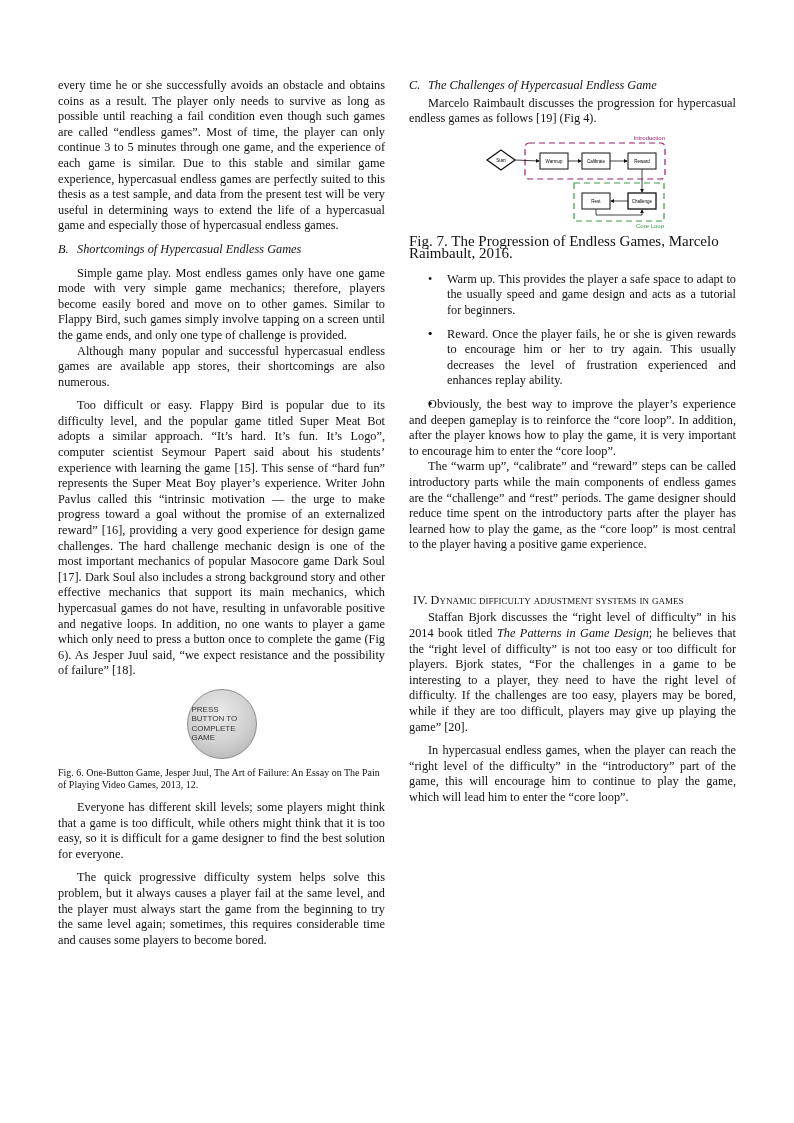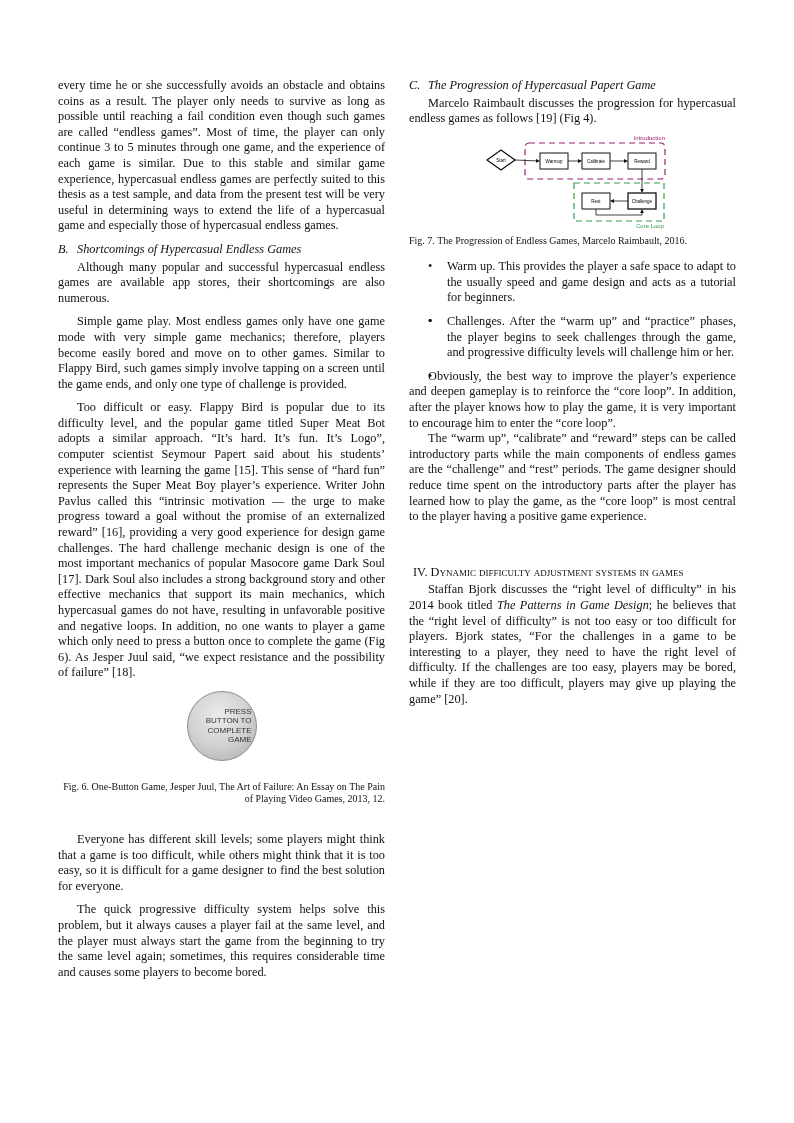--- a/index.html
+++ b/index.html
@@ -19,60 +19,60 @@
     .subhead { font-style: italic; margin: 8px 0 2px 0; }
     .subhead .lbl { display: inline-block; width: 19px; }
     .fig6 { text-align: center; margin-top: 10px; }
     .btn6 {
       width: 70px; height: 70px; border-radius: 50%;
       margin: 0 auto;
       background: radial-gradient(circle at 45% 35%, #ececec 0%, #cfcfcf 55%, #a9a9a9 100%);
       border: 1px solid #8c8c8c;
       display: flex; align-items: center; justify-content: center;
       font-family: "Liberation Sans", "DejaVu Sans", sans-serif;
-      font-size: 8px; line-height: 9.5px; color: #333; text-align: right;
+      font-size: 8px; line-height: 9.5px; color: #333; text-align: left;
       box-sizing: border-box; padding: 0 4px;
     }
-    .caption { font-size: 10px; line-height: 12.5px; text-align: right; margin-top: 20px; }
-    .caption7 { font-size: 10px; line-height: 12.5px; text-align: left; margin-top: 6px; }
+    .caption { font-size: 10px; line-height: 12.5px; text-align: left; margin-top: 8px; }
+    .caption7 { font-size: 15px; line-height: 12.5px; text-align: left; margin-top: 6px; }
     ul.bul { list-style: none; margin: 12px 0 0 0; padding: 0; }
     ul.bul li { position: relative; padding-left: 38px; text-align: justify; margin-bottom: 8px; }
     ul.bul li .dot { position: absolute; left: 19px; top: 0; }
     .sec { margin-top: 40px; margin-bottom: 2px; padding-left: 4px; }
     .sec .sc { font-variant: small-caps; text-align: right; }
     .fig7 { margin: 6px 0 0 70px; width: 190px; height: 96px; }
   </style>
 </head>
 <body>
 
 <div class="col col-left">
   <p>every time he or she successfully avoids an obstacle and obtains coins as a result. The player only needs to survive as long as possible until reaching a fail condition even though such games are called “endless games”. Most of time, the player can only continue 3 to 5 minutes through one game, and the experience of each game is similar. Due to this stable and similar game experience, hypercasual endless games are perfectly suited to this thesis as a test sample, and data from the present test will be very useful in determining ways to extend the life of a hypercasual game and especially those of hypercasual endless games.</p>
 
   <div class="subhead">
     <span class="lbl">B.</span><span>Shortcomings of Hypercasual Endless Games</span>
   </div>
 
+  <p class="ind gap">Simple game play. Most endless games only have one game mode with very simple game mechanics; therefore, players become easily bored and move on to other games. Similar to Flappy Bird, such games simply involve tapping on a screen until the game ends, and only one type of challenge is provided.</p>
   <p class="ind">Although many popular and successful hypercasual endless games are available app stores, their shortcomings are also numerous.</p>
-  <p class="ind gap">Simple game play. Most endless games only have one game mode with very simple game mechanics; therefore, players become easily bored and move on to other games. Similar to Flappy Bird, such games simply involve tapping on a screen until the game ends, and only one type of challenge is provided.</p>
   <p class="ind gap">Too difficult or easy. Flappy Bird is popular due to its difficulty level, and the popular game titled Super Meat Bot adopts a similar approach. “It’s hard. It’s fun. It’s Logo”, computer scientist Seymour Papert said about his students’ experience with learning the game [15]. This sense of “hard fun” represents the Super Meat Boy player’s experience. Writer John Pavlus called this “intrinsic motivation — the urge to make progress toward a goal without the promise of an externalized reward” [16], providing a very good experience for design game challenges. The hard challenge mechanic design is one of the most important mechanics of popular Masocore game Dark Soul [17]. Dark Soul also includes a strong background story and other effective mechanics that support its main mechanics, which hypercasual games do not have, resulting in unfavorable positive and negative loops. In addition, no one wants to player a game which only need to press a button once to complete the game (Fig 6). As Jesper Juul said, “we expect resistance and the possibility of failure” [18].</p>
 
   <div class="fig6">
     <div class="btn6">
       <span>PRESS BUTTON TO COMPLETE GAME</span>
     </div>
     <div class="caption">Fig. 6. One-Button Game, Jesper Juul, The Art of Failure: An Essay on The Pain of Playing Video Games, 2013, 12.</div>
   </div>
 
-  <p class="ind" style="margin-top:26px">Everyone has different skill levels; some players might think that a game is too difficult, while others might think that it is too easy, so it is difficult for a game designer to find the best solution for everyone.</p>
+  <p class="ind" style="margin-top:8px">Everyone has different skill levels; some players might think that a game is too difficult, while others might think that it is too easy, so it is difficult for a game designer to find the best solution for everyone.</p>
   <p class="ind gap">The quick progressive difficulty system helps solve this problem, but it always causes a player fail at the same level, and the player must always start the game from the beginning to try the same level again; sometimes, this requires considerable time and causes some players to become bored.</p>
 </div>
 
 <div class="col col-right">
   <div class="subhead" style="margin-top:0">
-    <span class="lbl">C.</span><span>The Progression of Hypercasual Papert Game</span>
+    <span class="lbl">C.</span><span>The Challenges of Hypercasual Endless Game</span>
   </div>
   <p class="ind">Marcelo Raimbault discusses the progression for hypercasual endless games as follows [19] (Fig 4).</p>
 
   <div class="fig7">
     <svg width="190" height="96" viewBox="0 0 190 96">
       <defs>
         <marker id="ah" markerWidth="5" markerHeight="5" refX="4" refY="2.5" orient="auto">
           <path d="M0,0 L5,2.5 L0,5 z" fill="#111"></path>
         </marker>
       </defs>
@@ -104,27 +104,28 @@
       <line x1="163" y1="36" x2="163" y2="59" stroke="#111" stroke-width="0.8" marker-end="url(#ah)"></line>
       <line x1="149" y1="68" x2="132" y2="68" stroke="#111" stroke-width="0.8" marker-end="url(#ah)"></line>
       <path d="M117,76 L117,82 L163,82 L163,77" fill="none" stroke="#111" stroke-width="0.8" marker-end="url(#ah)"></path>
     </svg>
   </div>
   <div class="caption7">Fig. 7. The Progression of Endless Games, Marcelo Raimbault, 2016.</div>
 
   <ul class="bul">
     <li><span class="dot">•</span><span>Warm up. This provides the player a safe space to adapt to the usually speed and game design and acts as a tutorial for beginners.</span></li>
     <li><span class="dot">•</span></li>
+    <li><span class="dot">•</span><span>Reward. Once the player fails, he or she is given rewards to encourage him or her to try again. This usually decreases the level of frustration experienced and enhances replay ability.</span></li>
     <li><span class="dot">•</span></li>
-    <li><span class="dot">•</span><span>Challenges. After the “warm up” and “practice” phases, the player begins to seek challenges through the game, and progressive difficulty levels will challenge him or her.</span></li>
     <li><span class="dot">•</span></li>
   </ul>
 
   <p class="ind gap">Obviously, the best way to improve the player’s experience and deepen gameplay is to reinforce the “core loop”. In addition, after the player knows how to play the game, it is very important to encourage him to enter the “core loop”.</p>
   <p class="ind">The “warm up”, “calibrate” and “reward” steps can be called introductory parts while the main components of endless games are the “challenge” and “rest” periods. The game designer should reduce time spent on the introductory parts after the player has learned how to play the game, as the “core loop” is most central to the player having a positive game experience.</p>
 
   <div class="sec">
     <span>IV.</span>
     <span class="sc">Dynamic difficulty adjustment systems in games</span>
   </div>
 
   <p class="ind"><span>Staffan Bjork discusses the “right level of difficulty” in his 2014 book titled </span><i>The Patterns in Game Design</i><span>; he believes that the “right level of difficulty” is not too easy or too difficult for players. Bjork states, “For the challenges in a game to be interesting to a player, they need to have the right level of difficulty. If the challenges are too easy, players may be bored, while if they are too difficult, players may give up playing the game” [20].</span></p>
+  <p class="ind gap">In hypercasual endless games, when the player can reach the “right level of the difficulty” in the “introductory” part of the game, this will encourage him to continue to play the game, which will lead him to enter the “core loop”.</p>
 </div>
 
 </body></html>

